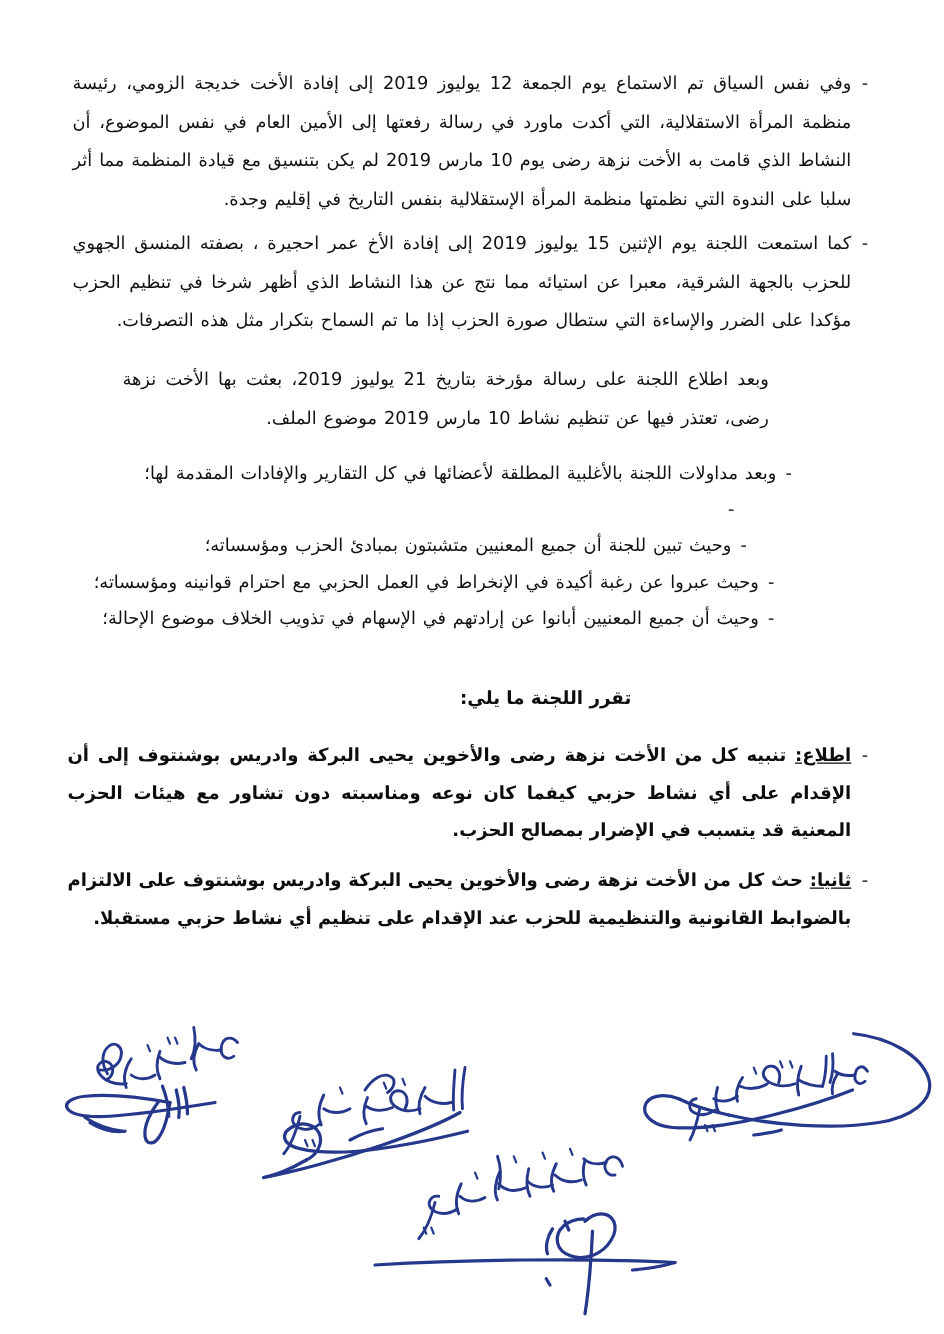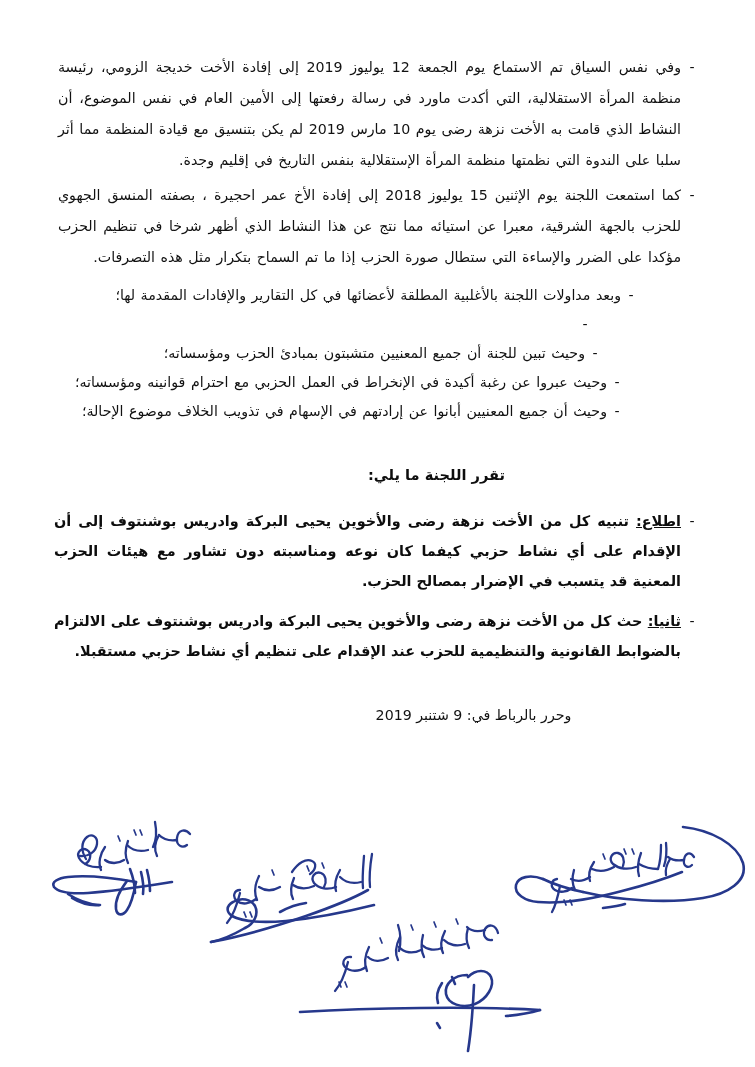--- a/index.html
+++ b/index.html
@@ -160,24 +160,27 @@
     <div class="para-block">
       <div class="bullet-row">
         <div class="bullet-mark">-</div>
         <div class="bullet-text ar">وفي نفس السياق تم الاستماع يوم الجمعة 12 يوليوز 2019 إلى إفادة الأخت خديجة الزومي، رئيسة منظمة المرأة الاستقلالية، التي أكدت ماورد في رسالة رفعتها إلى الأمين العام في نفس الموضوع، أن النشاط الذي قامت به الأخت نزهة رضى يوم 10 مارس 2019 لم يكن بتنسيق مع قيادة المنظمة مما أثر سلبا على الندوة التي نظمتها منظمة المرأة الإستقلالية بنفس التاريخ في إقليم وجدة.</div>
       </div>
     </div>
 
     <div class="para-block">
       <div class="bullet-row">
         <div class="bullet-mark">-</div>
-        <div class="bullet-text ar">كما استمعت اللجنة يوم الإثنين 15 يوليوز 2018 إلى إفادة الأخ عمر احجيرة ، بصفته المنسق الجهوي للحزب بالجهة الشرقية، معبرا عن استيائه مما نتج عن هذا النشاط الذي أظهر شرخا في تنظيم الحزب مؤكدا على الضرر والإساءة  التي ستطال صورة الحزب إذا ما تم السماح بتكرار مثل هذه التصرفات.</div>
-      </div>
-    </div>
-
+        <div class="bullet-text ar">كما استمعت اللجنة يوم الإثنين 15 يوليوز 2019 إلى إفادة الأخ عمر احجيرة ، بصفته المنسق الجهوي للحزب بالجهة الشرقية، معبرا عن استيائه مما نتج عن هذا النشاط الذي أظهر شرخا في تنظيم الحزب مؤكدا على الضرر والإساءة  التي ستطال صورة الحزب إذا ما تم السماح بتكرار مثل هذه التصرفات.</div>
+      </div>
+    </div>
+
+    <div class="free-para">
+      <div class="ar">وبعد اطلاع اللجنة على رسالة مؤرخة بتاريخ 21 يوليوز  2019، بعثت بها الأخت نزهة رضى، تعتذر فيها عن تنظيم نشاط 10 مارس 2019 موضوع الملف.</div>
+    </div>
 
     <div class="sub-list">
 
       <div class="bullet-row li-indent-0">
         <div class="bullet-mark">-</div>
         <div class="bullet-text ar">وبعد مداولات اللجنة بالأغلبية المطلقة لأعضائها في كل التقارير والإفادات المقدمة لها؛</div>
       </div>
 
       <div class="bullet-row li-indent-1">
         <div class="bullet-mark">-</div>
@@ -209,21 +212,20 @@
         <div class="res-text"><span class="lead-label">اطلاع:</span><span> تنبيه كل من الأخت نزهة رضى والأخوين يحيى البركة وادريس بوشنتوف إلى أن الإقدام على أي نشاط حزبي كيفما كان نوعه ومناسبته دون تشاور مع هيئات الحزب المعنية قد يتسبب في الإضرار بمصالح الحزب.</span></div>
       </div>
 
       <div class="res-row">
         <div class="bullet-mark">-</div>
         <div class="res-text"><span class="lead-label">ثانيا:</span><span> حث كل من الأخت نزهة رضى والأخوين يحيى البركة وادريس بوشنتوف على الالتزام بالضوابط القانونية والتنظيمية للحزب عند الإقدام على تنظيم أي نشاط حزبي مستقبلا.</span></div>
       </div>
 
     </div>
 
-    <div class="closing">وحرر بالرباط في: 9 شتنبر 2019</div>
 
   </div>
 
   <div class="signatures">
 
     <div class="sig" style="left:498px; top:815px;">
       <svg width="250" height="110" viewBox="0 0 250 110" aria-hidden="true">
         <g class="ink ink-name">
           <path d="M196 42 c-4 -6 -9 -4 -10 3 c-1 6 4 9 8 5"></path>
           <path d="M186 45 c-6 1 -12 0 -16 -3"></path>

